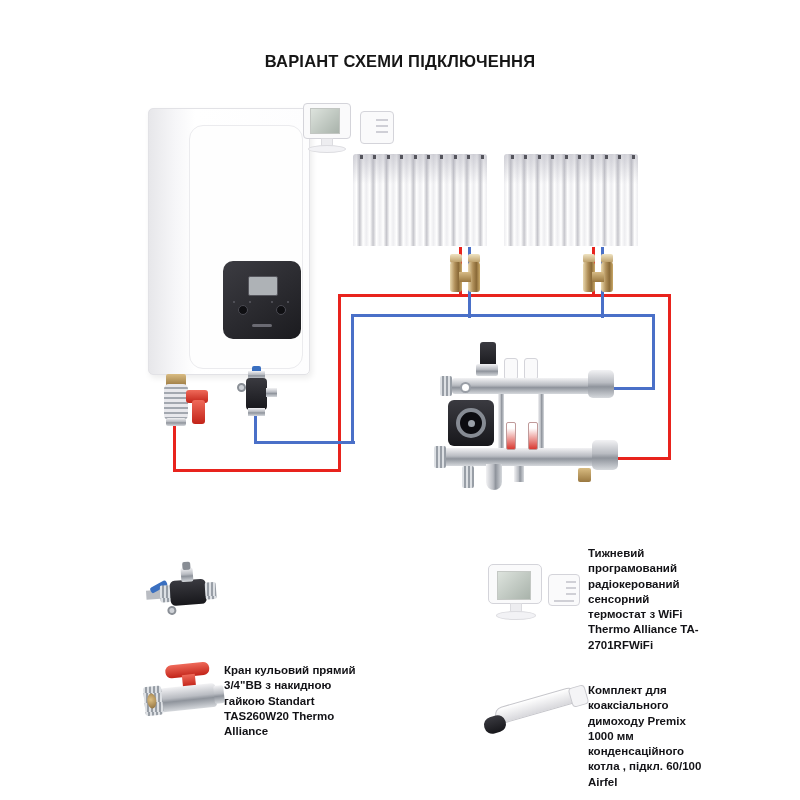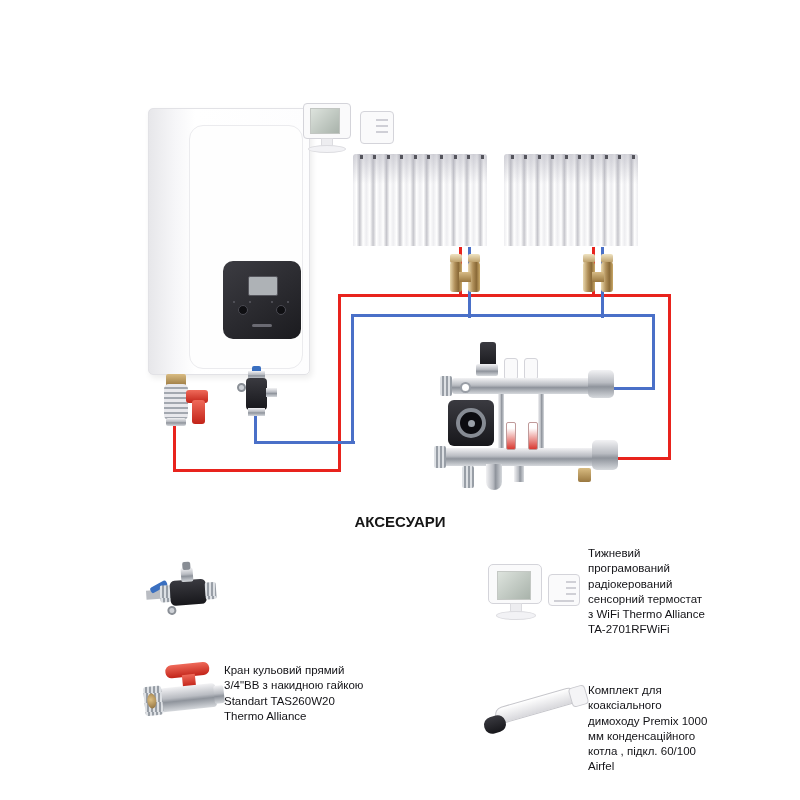--- a/index.html
+++ b/index.html
@@ -69,28 +69,29 @@
 
   
   .ballvalve{left:156px;top:374px;width:52px;height:54px;z-index:4;}
   .separator{left:236px;top:366px;width:44px;height:54px;z-index:4;}
 
   
   .manifold{left:438px;top:342px;width:182px;height:154px;z-index:3;}
 
   
   .accimg{z-index:3;}
-  .acctext{font-size:11.5px;font-weight:400;line-height:1.33;color:#121216;z-index:3;}
+  .acctext{font-size:11.5px;font-weight:700;line-height:1.33;color:#121216;z-index:3;}
   .screenline{position:absolute;background:#d0d0d6;}
 </style>
 </head>
 <body>
 
 <div class="canvas">
 
+  <div class="abs title">ВАРІАНТ СХЕМИ ПІДКЛЮЧЕННЯ</div>
 
   <div>
 
     <div class="pipe red" style="left:173px;top:370px;width:3px;height:102px;"></div>
     <div class="pipe red" style="left:173px;top:469px;width:168px;height:3px;"></div>
     <div class="pipe red" style="left:338px;top:294px;width:3px;height:178px;"></div>
     <div class="pipe red" style="left:338px;top:294px;width:333px;height:3px;"></div>
     <div class="pipe red" style="left:668px;top:294px;width:3px;height:166px;"></div>
     <div class="pipe red" style="left:601px;top:457px;width:70px;height:3px;"></div>
     <div class="pipe red" style="left:459px;top:247px;width:3px;height:50px;"></div>
@@ -187,21 +188,20 @@
       <div class="abs" style="left:90px;top:80px;width:10px;height:28px;border-radius:2px;background:linear-gradient(180deg,#fff 20%,#d93a32);border:1px solid #c09a9a;box-sizing:border-box;"></div>
       <div class="abs chrome" style="left:150px;top:28px;width:26px;height:28px;border-radius:5px;"></div>
       <div class="abs chrome" style="left:154px;top:98px;width:26px;height:30px;border-radius:5px;"></div>
       <div class="abs ribbed-v" style="left:24px;top:124px;width:12px;height:22px;border-radius:2px;"></div>
       <div class="abs chrome-v" style="left:48px;top:122px;width:16px;height:26px;border-radius:0 0 8px 8px;"></div>
       <div class="abs chrome-v" style="left:76px;top:124px;width:10px;height:16px;"></div>
       <div class="abs brass" style="left:140px;top:126px;width:13px;height:14px;border-radius:2px;"></div>
     </div>
   </div>
 
-  <div class="abs h2">АКСЕСУАРИ</div>
 
   <div class="abs accimg" style="left:146px;top:558px;width:78px;height:64px;transform:rotate(-4deg);">
     <div class="abs" style="left:0;top:30px;width:14px;height:9px;background:#b9bcc2;"></div>
     <div class="abs" style="left:4px;top:24px;width:18px;height:6px;background:#3a6fc0;border-radius:2px;transform:rotate(-25deg);"></div>
     <div class="abs ribbed-v" style="left:14px;top:26px;width:11px;height:17px;border-radius:2px;"></div>
     <div class="abs blackpart" style="left:24px;top:22px;width:36px;height:25px;border-radius:5px;"></div>
     <div class="abs chrome" style="left:36px;top:10px;width:12px;height:14px;border-radius:2px;"></div>
     <div class="abs" style="left:38px;top:4px;width:8px;height:8px;background:#888d94;border-radius:2px;"></div>
     <div class="abs ribbed-v" style="left:59px;top:26px;width:11px;height:17px;border-radius:2px;"></div>
     <div class="abs" style="left:20px;top:47px;width:9px;height:9px;border:2px solid #8a8f96;border-radius:50%;box-sizing:border-box;background:#cfd2d7;"></div>

